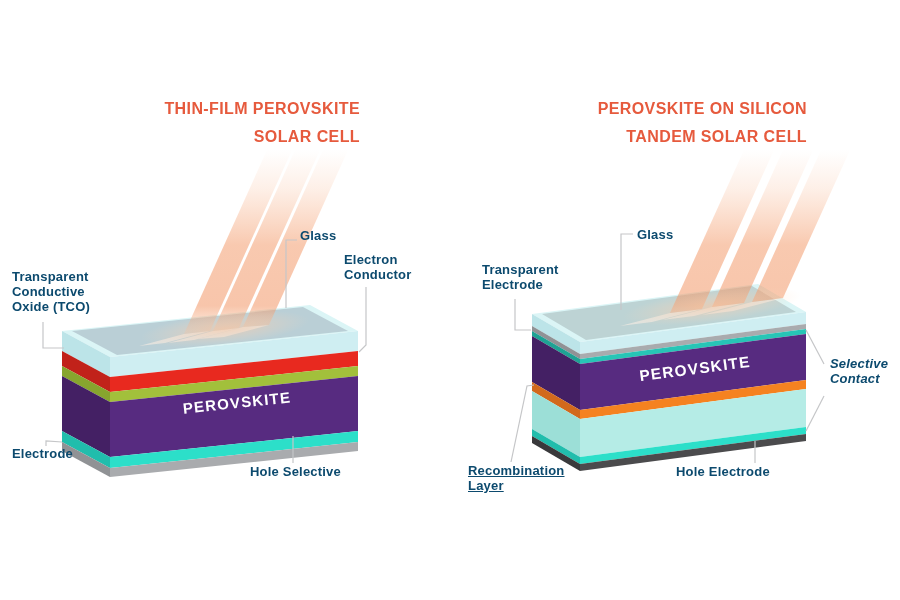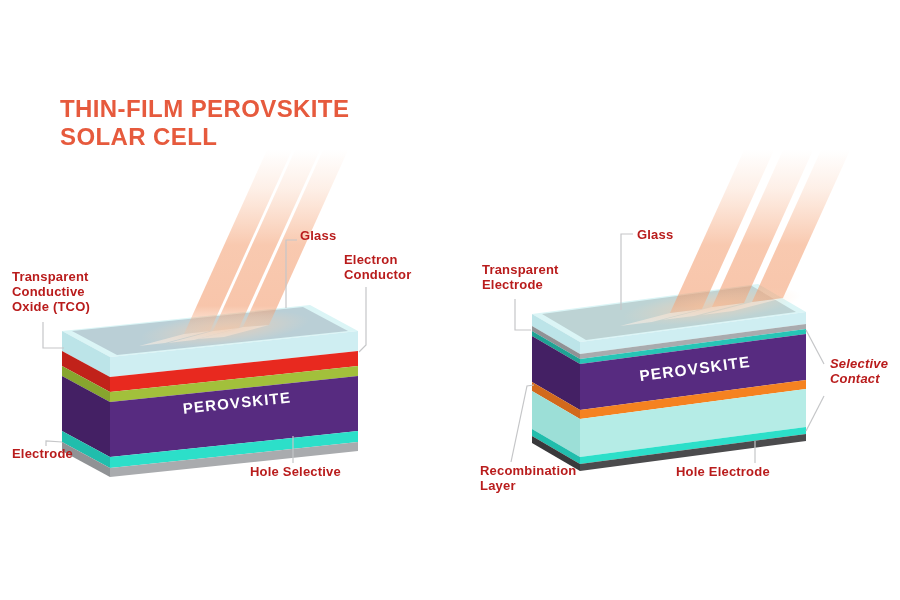--- a/index.html
+++ b/index.html
@@ -1,21 +1,21 @@
 <!DOCTYPE html>
 <html><head>
 <meta charset="utf-8">
 <style>
   html,body{margin:0;padding:0;background:#fff;}
   .canvas{position:relative;width:900px;height:600px;background:#fff;overflow:hidden;
           font-family:"Liberation Sans",sans-serif;}
   .canvas svg{position:absolute;left:0;top:0;}
-  .title{position:absolute;color:#e65a3d;font-size:24px;font-weight:bold;text-align:left;
+  .title{position:absolute;color:#e65a3d;font-size:16px;font-weight:bold;text-align:right;
          line-height:28px;letter-spacing:.4px;white-space:pre-line;width:300px;}
-  .lbl{position:absolute;color:#b91c1c;font-size:13px;font-weight:bold;line-height:15px;
+  .lbl{position:absolute;color:#0c4a6e;font-size:13px;font-weight:bold;line-height:15px;
        white-space:pre-line;letter-spacing:.2px;}
   .svgtext{font-family:"Liberation Sans",sans-serif;font-weight:bold;fill:#ffffff;
            letter-spacing:1.2px;}
 </style>
 </head>
 <body>
 
 <div class="canvas">
 
 <svg width="900" height="600" viewBox="0 0 900 600">
@@ -114,32 +114,34 @@
     <polyline points="511,462 527,386 534,385"></polyline>
     <polyline points="755,441 755,463"></polyline>
   </g>
 
   <text class="svgtext" x="237" y="408" font-size="15" text-anchor="middle" transform="rotate(-6 237 403)">PEROVSKITE</text>
   <text class="svgtext" x="695" y="374" font-size="15.5" text-anchor="middle" transform="rotate(-7.5 695 369)">PEROVSKITE</text>
 </svg>
 
 <div class="title" style="left:60px;top:95px;">THIN-FILM PEROVSKITE
 SOLAR CELL</div>
+<div class="title" style="left:507px;top:95px;">PEROVSKITE ON SILICON
+TANDEM SOLAR CELL</div>
 
 <div class="lbl" style="left:300px;top:228px;">Glass</div>
 <div class="lbl" style="left:344px;top:252px;">Electron
 Conductor</div>
 <div class="lbl" style="left:12px;top:269px;">Transparent
 Conductive
 Oxide (TCO)</div>
 <div class="lbl" style="left:12px;top:446px;">Electrode</div>
 <div class="lbl" style="left:250px;top:464px;">Hole Selective</div>
 
 <div class="lbl" style="left:637px;top:227px;">Glass</div>
 <div class="lbl" style="left:482px;top:262px;">Transparent
 Electrode</div>
 <div class="lbl" style="left:830px;top:356px;font-style:italic;">Selective
 Contact</div>
-<div class="lbl" style="left:480px;top:463px;">Recombination
+<div class="lbl" style="left:468px;top:463px;text-decoration:underline;">Recombination
 Layer</div>
 <div class="lbl" style="left:676px;top:464px;">Hole Electrode</div>
 
 </div>
 
 </body></html>

